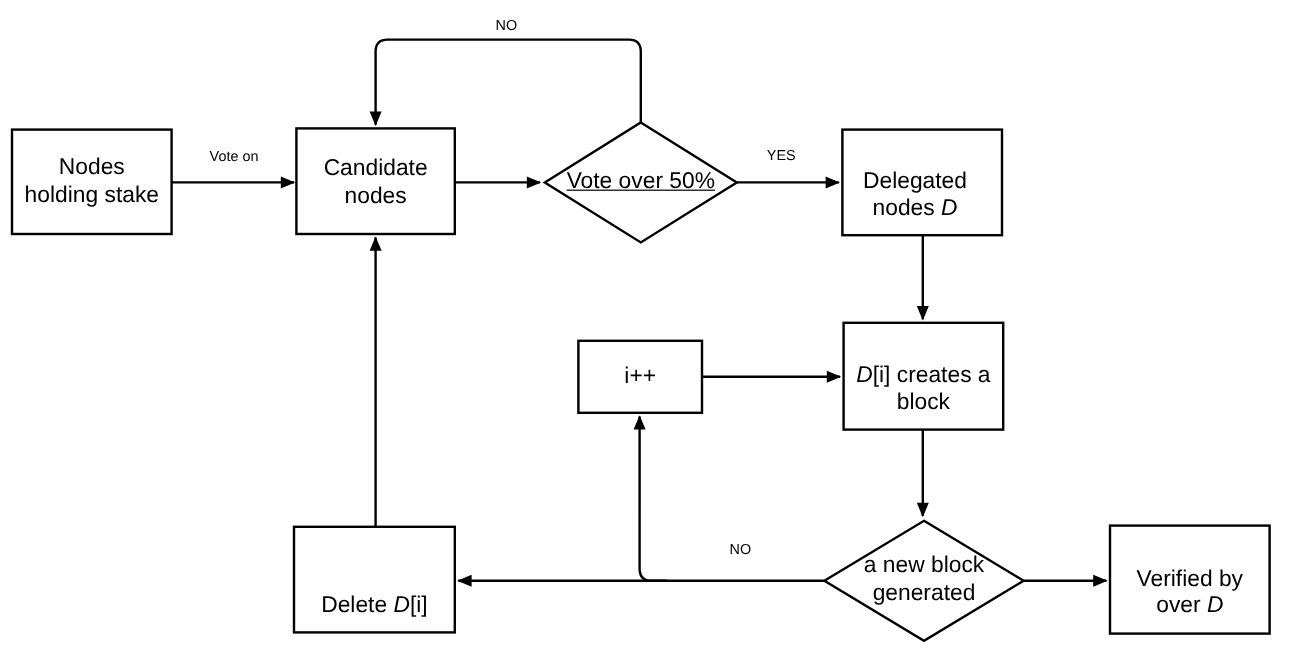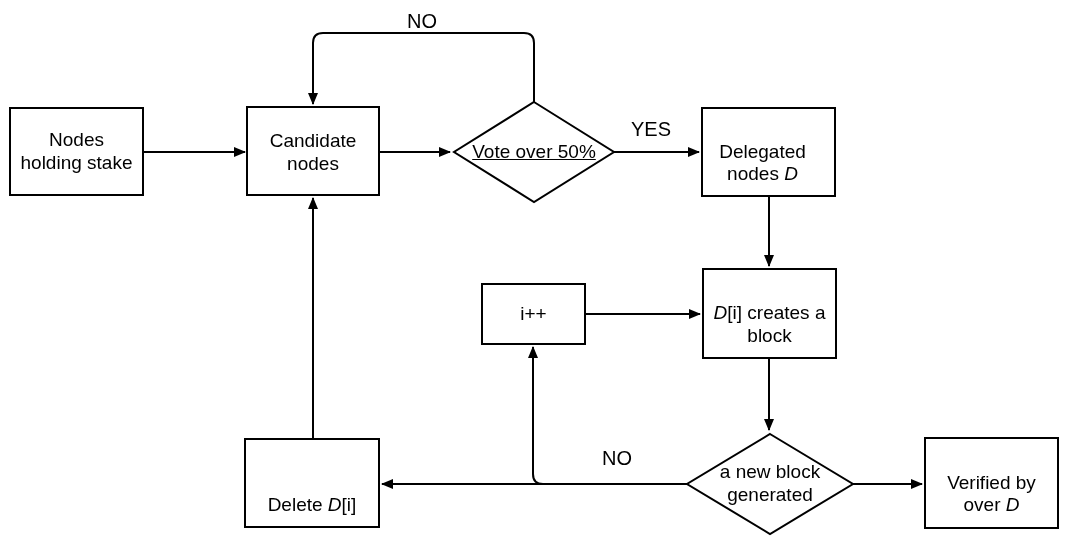--- a/index.html
+++ b/index.html
@@ -37,21 +37,21 @@
     font-size: 19px;
     line-height: 1.2;
   }
   .edge-lbl {
     position: absolute;
     display: flex;
     align-items: center;
     justify-content: center;
     text-align: center;
     white-space: nowrap;
-    font-size: 20px;
+    font-size: 12px;
   }
   .lbl i, .edge-lbl i { font-style: italic; }
 </style>
 </head>
 <body>
 
 <div class="canvas">
 
   <svg class="wires" viewBox="0 0 1080 551">
     <defs>
@@ -127,20 +127,23 @@
     </span>
   </div>
 
   <div class="lbl" style="left:925px; top:438px; width:133px; height:90px;">
     <span>
       <span>Verified by
 over </span><i>D</i>
     </span>
   </div>
 
+  <div class="edge-lbl" style="left:143px; top:118px; width:104px; height:24px;">
+    <span>Vote on</span>
+  </div>
 
   <div class="edge-lbl" style="left:392px; top:8px; width:60px; height:26px;">
     <span>NO</span>
   </div>
 
   <div class="edge-lbl" style="left:621px; top:116px; width:60px; height:26px;">
     <span>YES</span>
   </div>
 
   <div class="edge-lbl" style="left:587px; top:445px; width:60px; height:26px;">

